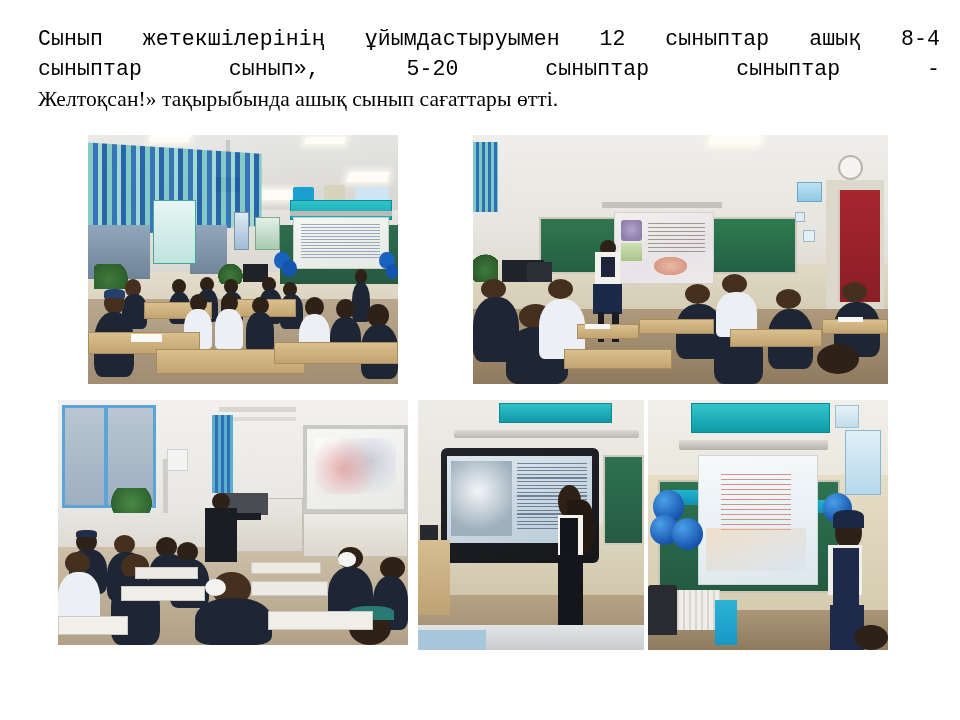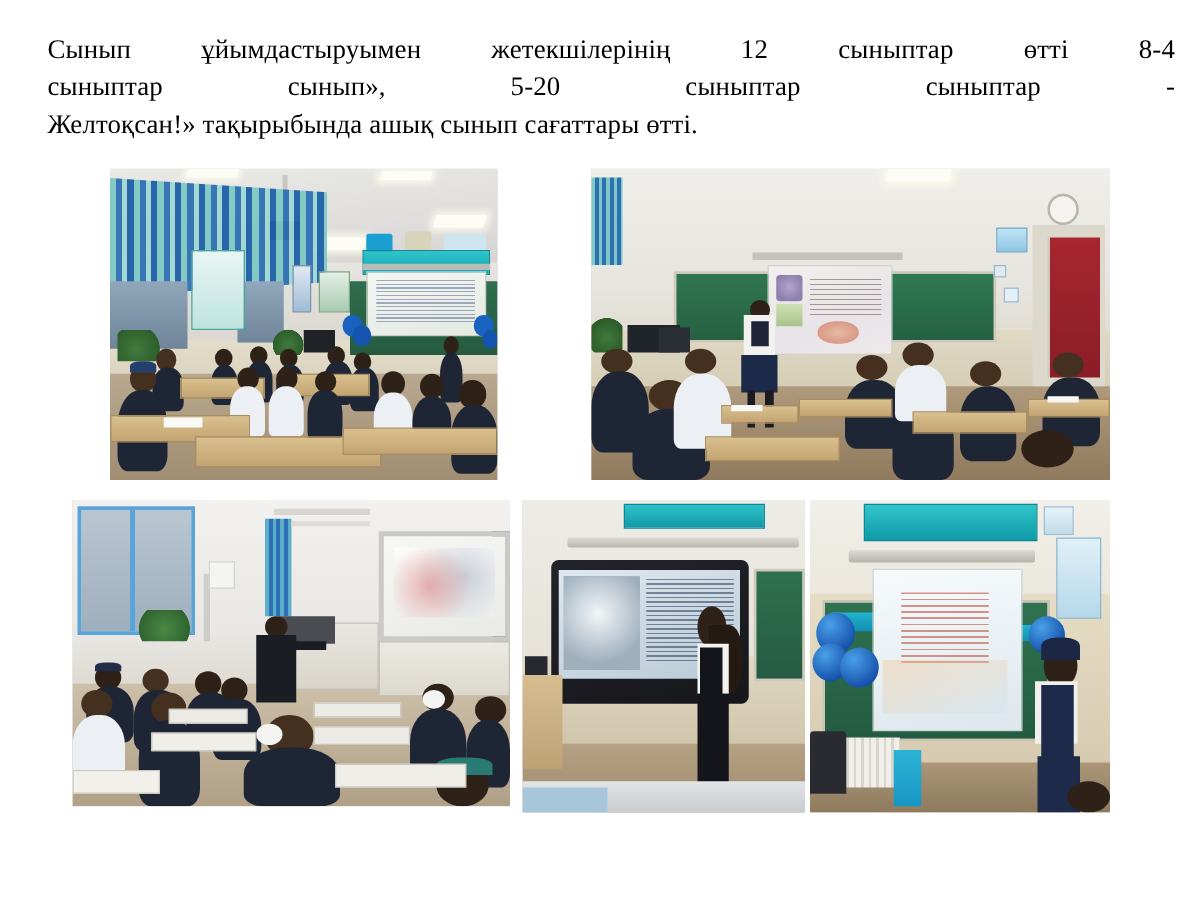--- a/index.html
+++ b/index.html
@@ -19,21 +19,21 @@
     font-size: 21.5px;
     line-height: 30px;
     color: #000;
     text-align: justify;
     letter-spacing: 0.1px;
   }
   .caption .line { display: block; white-space: nowrap; }
   .caption .just {
     display: flex; justify-content: space-between; width: 100%;
   }
-  .caption .just > span { white-space: pre; }
+  .caption .just > span { white-space: pre; font-family: Liberation Mono, monospace; }
 
   
   .photo {
     position: absolute;
     overflow: hidden;
     background: #cfcfcf;
   }
   .ph-inner { position: absolute; inset: 0; }
   .lay { position: absolute; }
 
@@ -330,25 +330,25 @@
   .blur { filter: blur(0.55px); }
 </style>
 </head>
 <body>
 
 <div class="slide">
 
   <div class="caption">
     <span class="line just">
       <span>Сынып</span>
+      <span>жетекшілерінің</span>
       <span>ұйымдастыруымен</span>
-      <span>жетекшілерінің</span>
       <span>12</span>
       <span>сыныптар</span>
-      <span>өтті</span>
+      <span>ашық</span>
       <span>8-4</span>
     </span>
     <span class="line just">
       <span>сыныптар</span>
       <span>сынып»,</span>
       <span>5-20</span>
       <span>сыныптар</span>
       <span>сыныптар</span>
       <span>-</span>
     </span>

